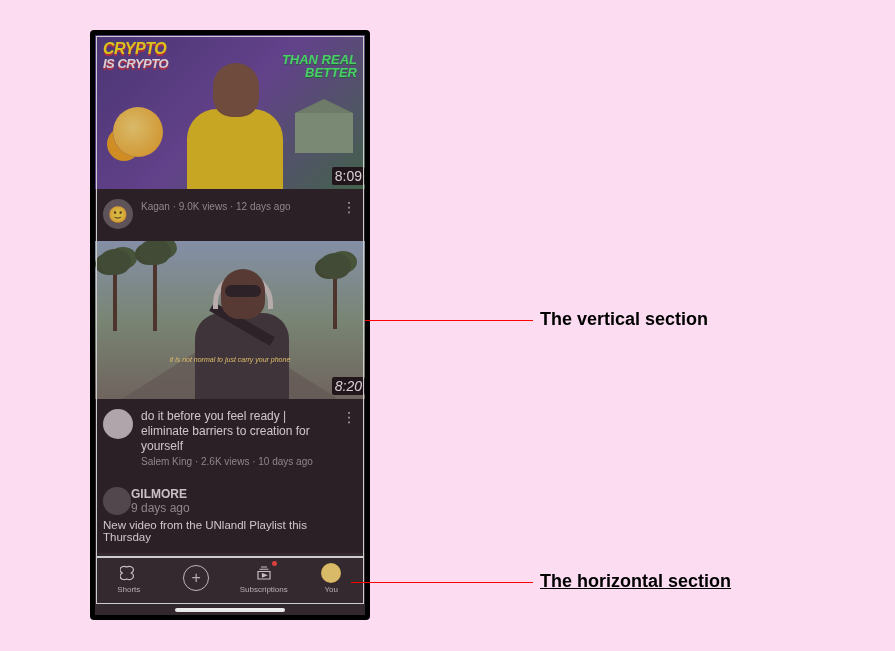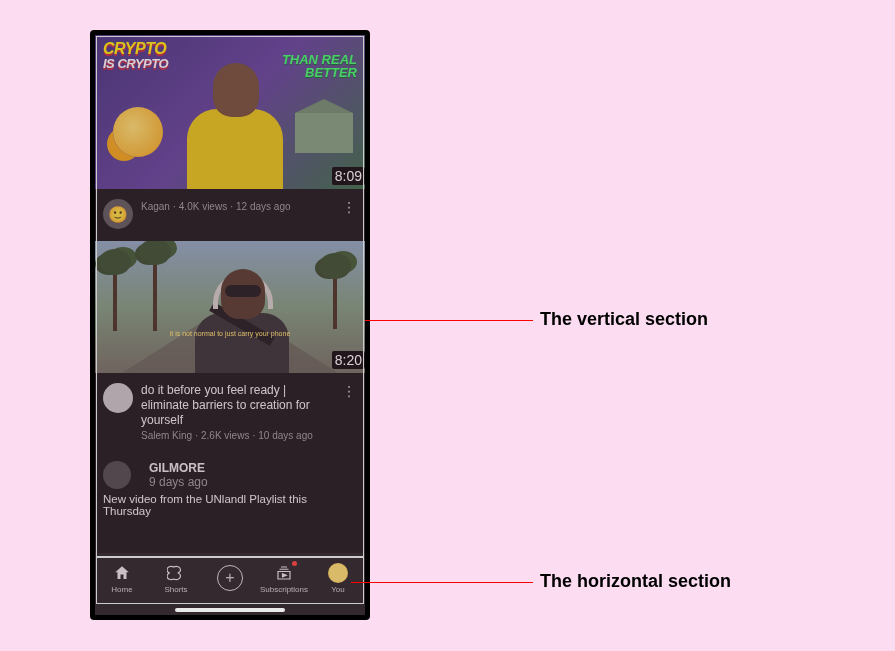--- a/index.html
+++ b/index.html
@@ -109,23 +109,24 @@
     display:flex; align-items:center; justify-content:center;
     font-size:16px;
   }
   .meta-text { flex:1; min-width:0; }
   .meta-title { font-size:12px; line-height:1.25; color:#f0f0f0; }
   .meta-sub { font-size:10px; color:#9a9a9a; margin-top:2px; }
   .meta-menu { flex:0 0 16px; color:#ccc; font-size:14px; text-align:center; }
 
   
   .thumb2 {
-    position:relative; height:132px;
+    position:relative; height:158px;
     background: linear-gradient(180deg,#8aa8c0 0%, #7a9a7a 50%, #6c6c5c 100%);
     overflow:hidden;
+    font-style:italic;
   }
   .thumb2 .road {
     position:absolute; left:0; right:0; bottom:0; height:60px;
     background:#5b5b4e;
     clip-path: polygon(10% 100%, 45% 0, 55% 0, 90% 100%);
     opacity:0.7;
   }
   .thumb2 .tree {
     position:absolute; width:4px; background:#3d2b1a;
   }
@@ -158,21 +159,21 @@
     position:absolute; left:20px; top:50px; width:70px; height:10px;
     background:#111; transform:rotate(30deg);
   }
   .thumb2 .caption{
     position:absolute; left:50%; transform:translateX(-50%);
     bottom:36px; font-size:7px; color:#ffe36b;
   }
 
   
   .post-row {
-    display:flex; align-items:flex-start; gap:18px; padding:8px 8px 4px 8px;
+    display:flex; align-items:flex-start; gap:0; padding:8px 8px 4px 8px;
   }
   .post-row .pavatar {
     width:28px; height:28px; border-radius:50%; background:#444;
   }
   .post-row .pname { font-size:12px; font-weight:600; color:#eaeaea; }
   .post-row .ptime { font-size:12px; color:#9a9a9a; }
   .post-text {
     padding:0 8px 4px 8px; font-size:11.5px; color:#f0f0f0;
   }
 
@@ -238,21 +239,21 @@
         <div class="house"></div>
         <div class="person">
           <div class="body"></div>
             <div class="head"></div>
         </div>
         <div class="duration-badge">8:09</div>
       </div>
       <div class="meta">
         <div class="avatar">🙂</div>
         <div class="meta-text">
-          <div class="meta-sub">Kagan · 4.0K views · 12 days ago</div>
+          <div class="meta-sub">Kagan · 9.0K views · 12 days ago</div>
         </div>
         <div class="meta-menu">⋮</div>
       </div>
 
       <div class="thumb2">
         <div class="road"></div>
         <div class="tree" style="left:18px; top:30px; height:60px;"></div>
         <div class="tree" style="left:58px; top:20px; height:70px;"></div>
         <div class="tree" style="right:28px; top:34px; height:54px;"></div>
         <div class="guy">
@@ -280,28 +281,20 @@
           <div class="pname">GILMORE</div>
           <div class="ptime">9 days ago</div>
         </div>
       </div>
       <div class="post-text">New video from the UNlandl Playlist this Thursday</div>
     </div>
 
     <div class="nav">
       <div class="nav-item">
         <div class="ico">
-          <svg width="18" height="18" viewBox="0 0 24 24" fill="#eaeaea">
-              <path d="M12 3l9 8h-3v9h-4v-6H10v6H6v-9H3z"></path>
-            </svg>
-        </div>
-        <div class="lbl">Home</div>
-      </div>
-      <div class="nav-item">
-        <div class="ico">
           <svg width="18" height="18" viewBox="0 0 24 24" fill="none" stroke="#eaeaea" stroke-width="1.6">
               <path d="M9 4c4-2 9 0 9 4 0 2-2 3-3 4 2 1 3 2 3 4 0 4-5 6-9 4-4 2-9 0-9-4 0-2 2-3 3-4-2-1-3-2-3-4 0-4 5-6 9-4z"></path>
             </svg>
         </div>
         <div class="lbl">Shorts</div>
       </div>
       <div class="nav-item create">
         <div class="ico">+</div>
       </div>
       <div class="nav-item">
@@ -326,13 +319,13 @@
 
   <div class="overlay-dim"></div>
   <div class="highlight-box" style="left:6px; top:6px; right:6px; height:522px;"></div>
   <div class="highlight-box" style="left:6px; right:6px; bottom:16px; height:48px;"></div>
 </div>
 
 <div class="callout-line" style="left:365px; top:320px; width:168px;"></div>
 <div class="callout-label" style="left:540px; top:309px;">The vertical section</div>
 
 <div class="callout-line" style="left:351px; top:582px; width:182px;"></div>
-<div class="callout-label" style="left:540px; top:571px;">The horizontal section</div>
+<div class="callout-label" style="left:540px; top:571px;text-decoration:underline;">The horizontal section</div>
 
 </body></html>

